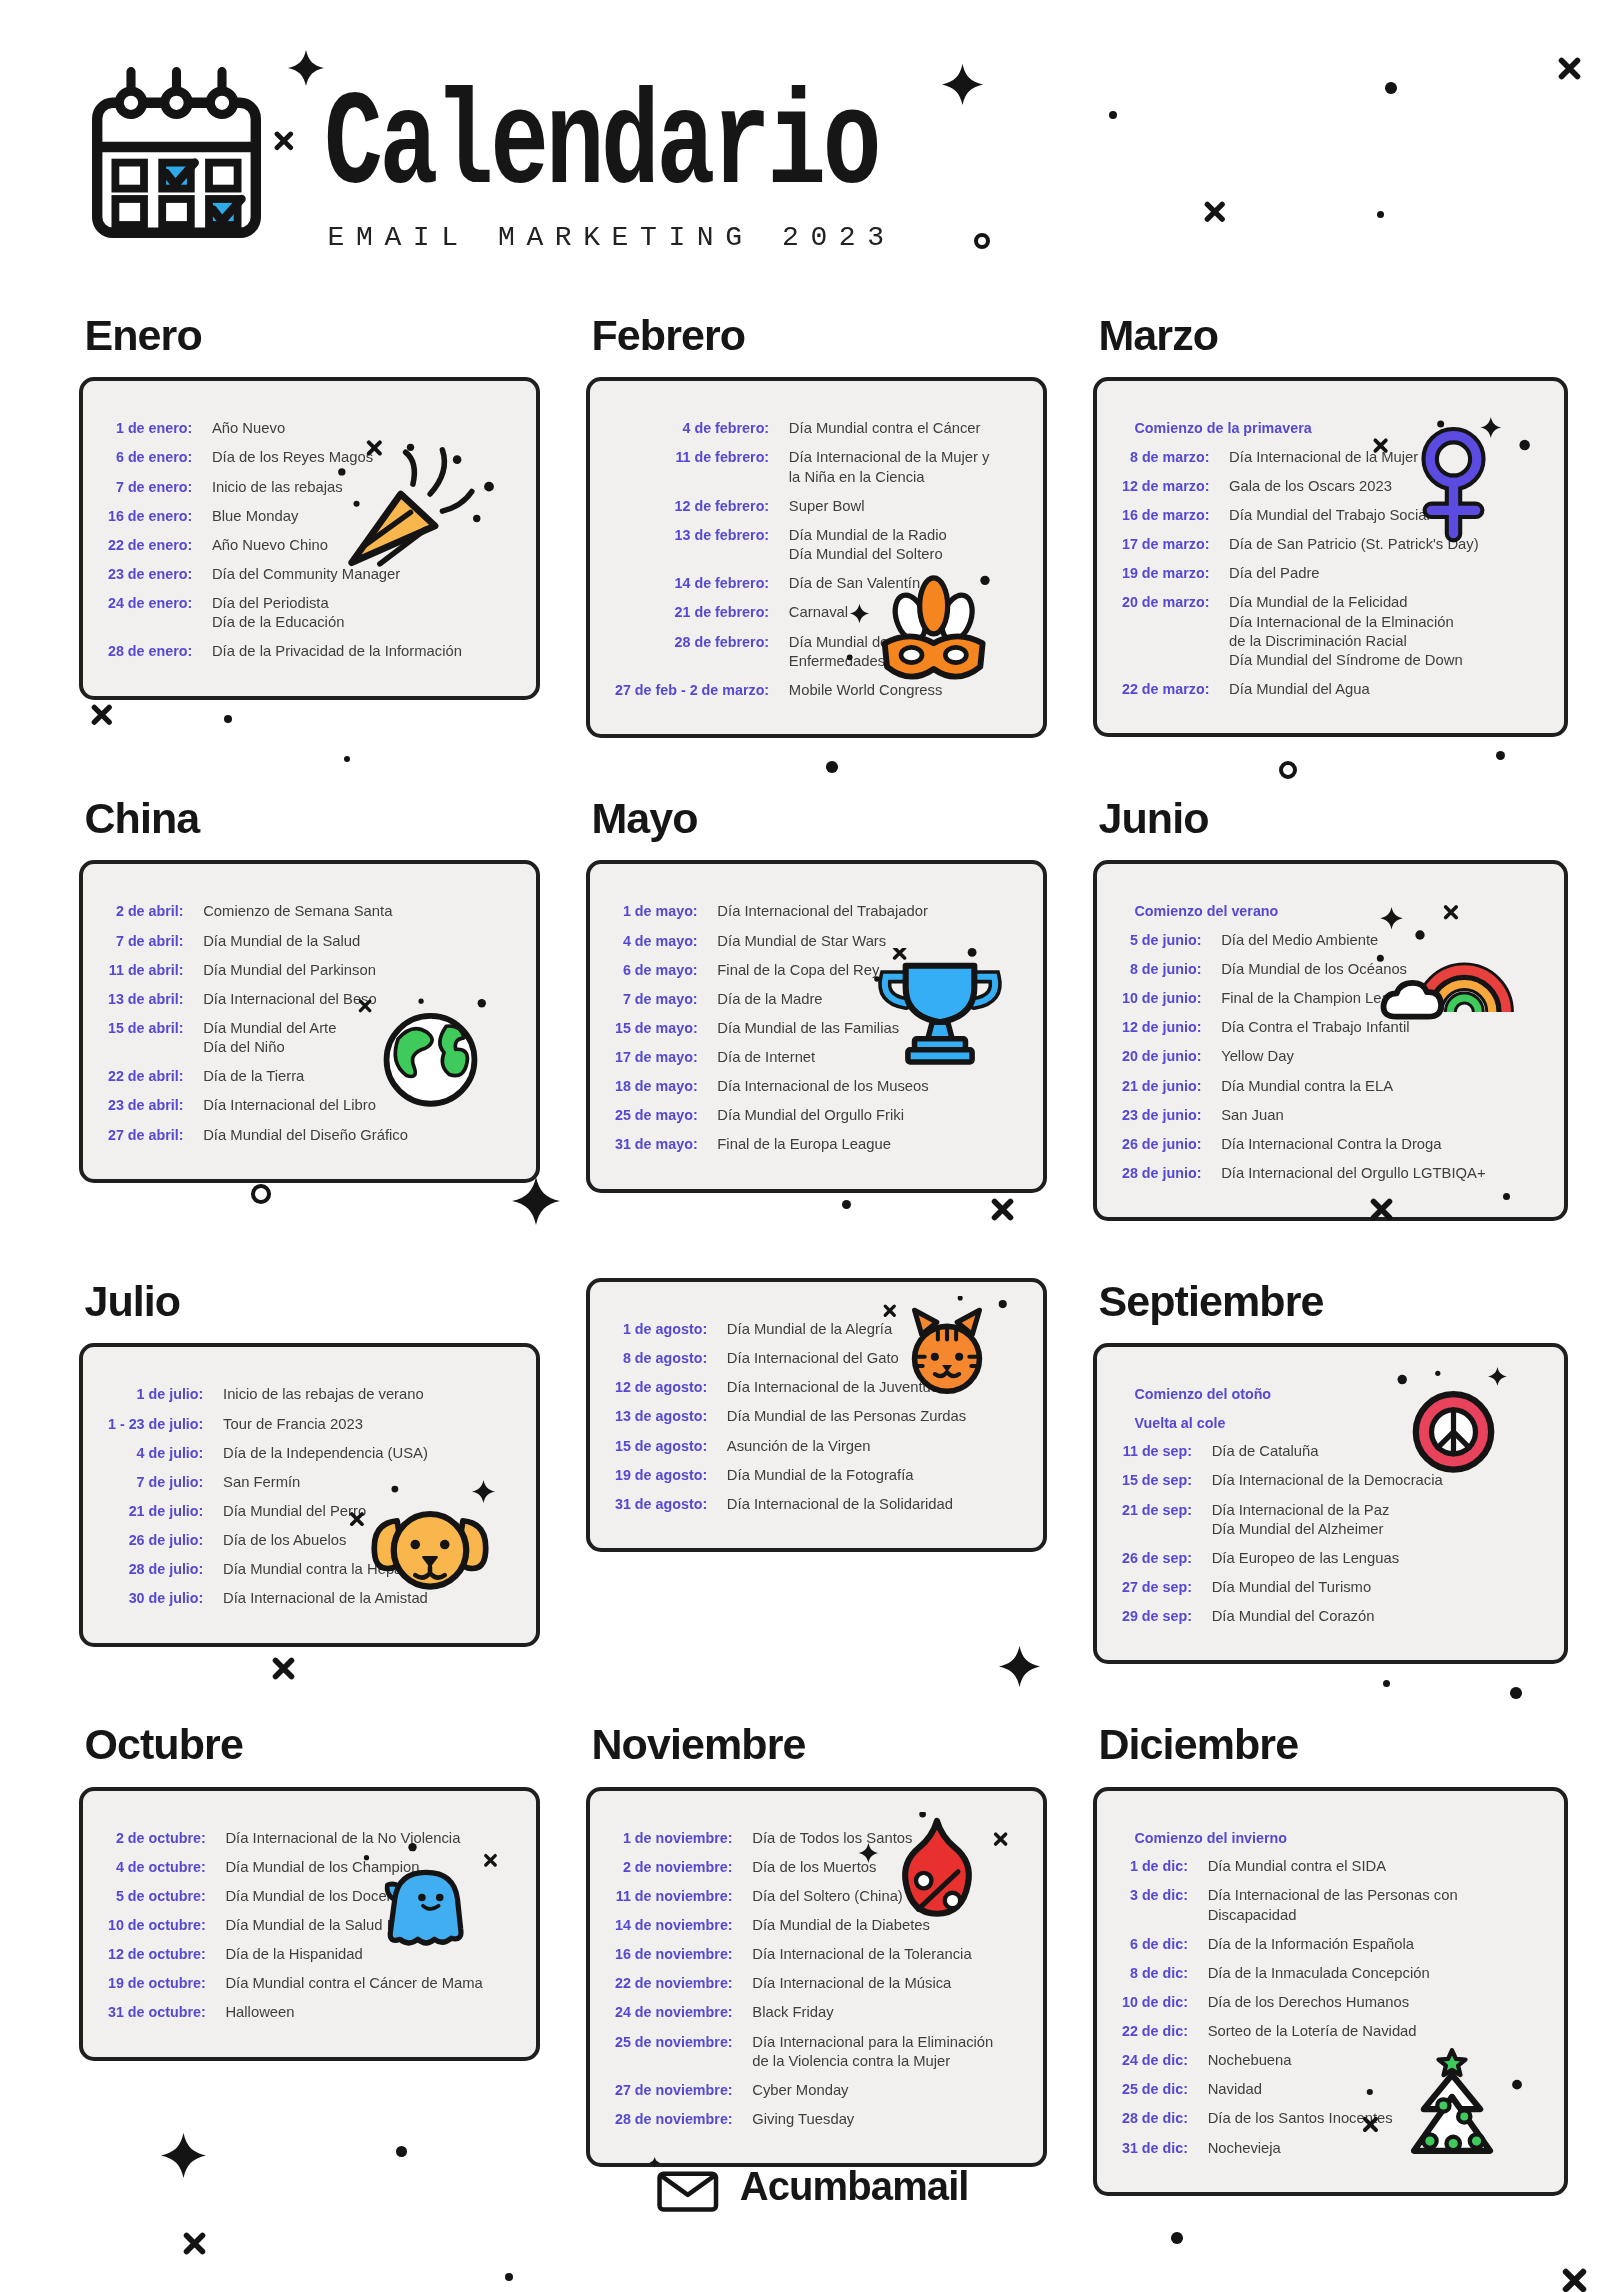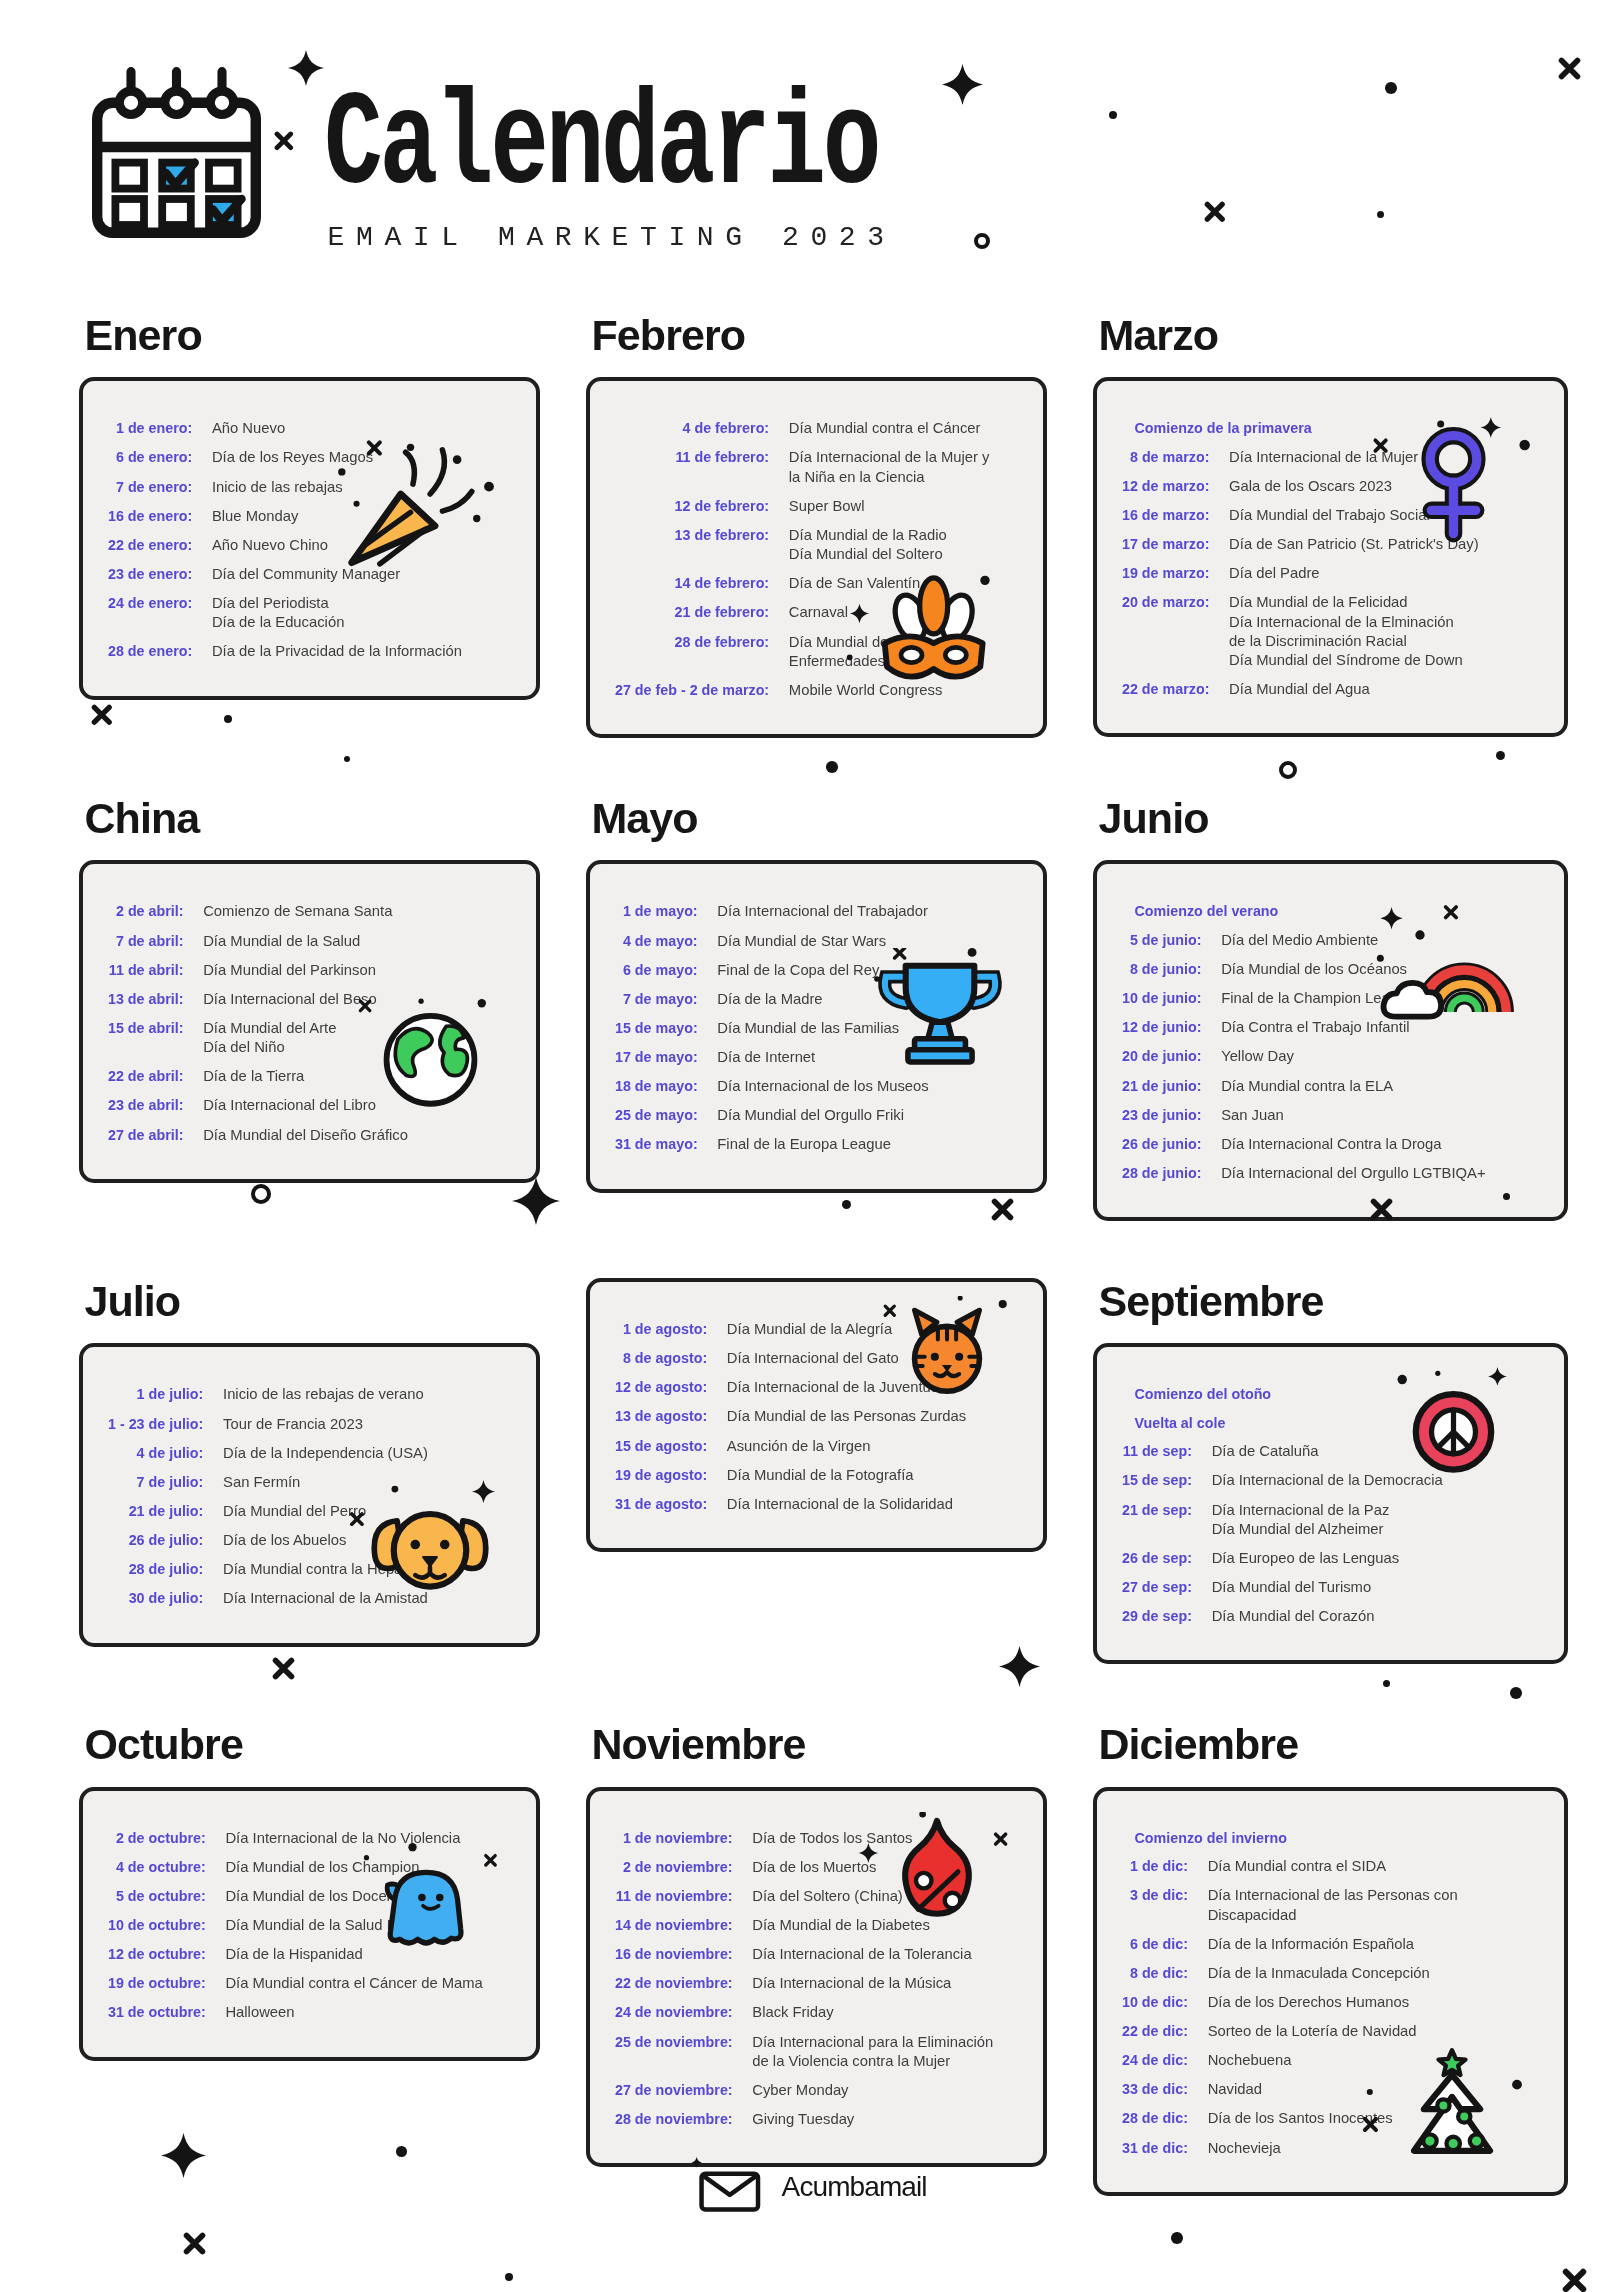--- a/index.html
+++ b/index.html
@@ -51,21 +51,21 @@
   .date{color:var(--accent);font-weight:700;font-size:14.3px;line-height:1.3;text-align:right;justify-self:end;white-space:nowrap;}
   .evt{display:flex;flex-direction:column;}
   .evt .line{font-size:14.8px;line-height:1.3;color:var(--event-text);}
   .special{grid-column:1 / -1;color:var(--accent);font-weight:700;font-size:14.3px;line-height:1.3;padding-left:12.5px;}
   .icon-wrap{position:absolute;z-index:2;pointer-events:none;}
   .icon-wrap svg{display:block;width:100%;height:auto;}
   
   .footer{position:absolute;left:0;right:0;top:2155px;display:flex;justify-content:center;align-items:center;gap:14.3px;}
   .footer .envelope{width:77px;height:63px;}
   .footer .envelope svg{display:block;width:100%;height:100%;}
-  .brand-name{font-size:28px;font-weight:400;color:var(--heading);letter-spacing:-0.9px;}
+  .brand-name{font-size:40px;font-weight:700;color:var(--heading);letter-spacing:-0.9px;}
   
   .dec{position:absolute;z-index:0;}
   .dec.dot{background:#141414;border-radius:50%;}
   .dec.ring{border:4.5px solid #141414;border-radius:50%;background:transparent;}
   .dec svg{display:block;}
 </style>
 </head>
 <body>
 
 <div class="header">
@@ -737,21 +737,21 @@
             <div class="line">Día de los Derechos Humanos</div>
           </div>
           <div class="date">22 de dic:</div>
           <div class="evt">
             <div class="line">Sorteo de la Lotería de Navidad</div>
           </div>
           <div class="date">24 de dic:</div>
           <div class="evt">
             <div class="line">Nochebuena</div>
           </div>
-          <div class="date">33 de dic:</div>
+          <div class="date">25 de dic:</div>
           <div class="evt">
             <div class="line">Navidad</div>
           </div>
           <div class="date">28 de dic:</div>
           <div class="evt">
             <div class="line">Día de los Santos Inocentes</div>
           </div>
           <div class="date">31 de dic:</div>
           <div class="evt">
             <div class="line">Nochevieja</div>

